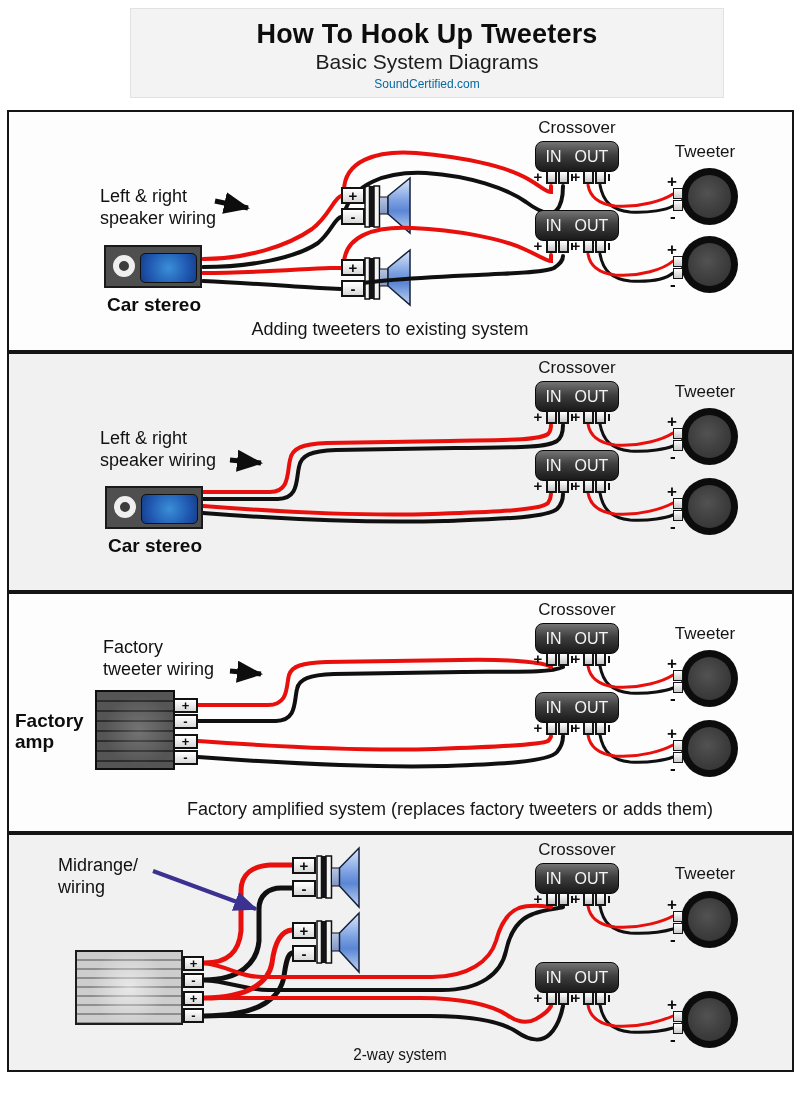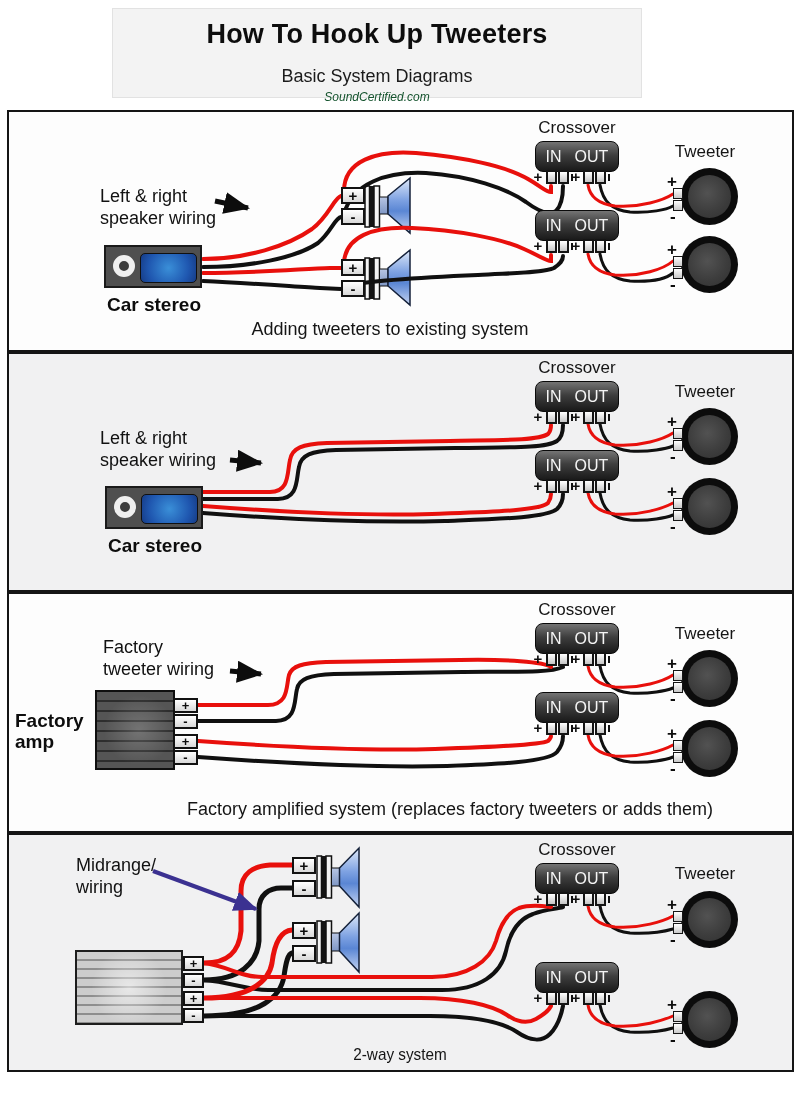--- a/index.html
+++ b/index.html
@@ -1,23 +1,23 @@
 <!DOCTYPE html>
 <html><head>
 <meta charset="utf-8">
 <style>
   html,body{margin:0;padding:0;background:#fff;}
   .page{position:relative;width:803px;height:1094px;background:#ffffff;
         font-family:"Liberation Sans",sans-serif;color:#151515;overflow:hidden;}
   
-  .header{position:absolute;left:112px;top:8px;width:530px;height:90px;
+  .header{position:absolute;left:130px;top:8px;width:594px;height:90px;
           background:#f3f3f3;border:1px solid #e2e2e2;text-align:center;box-sizing:border-box;}
   .header .title{font-size:27px;font-weight:bold;margin-top:10px;letter-spacing:.2px;color:#0d0d0d;}
-  .header .subtitle{font-size:18px;margin-top:16px;color:#1b1b1b;}
-  .header .site{font-size:12px;font-style:italic;margin-top:3px;color:#14532d;}
+  .header .subtitle{font-size:21px;margin-top:0;color:#1b1b1b;}
+  .header .site{font-size:12px;margin-top:3px;color:#0369a1;}
   
   .panel{position:absolute;left:7px;width:787px;border:2px solid #151515;box-sizing:border-box;z-index:0;}
   .p1{top:110px;height:242px;background:#fdfdfd;}
   .p2{top:352px;height:240px;background:#f1f1f2;}
   .p3{top:592px;height:241px;background:#fdfdfd;}
   .p4{top:833px;height:239px;background:#f1f1f2;}
   
   .wires{position:absolute;left:0;top:0;z-index:1;}
   .wire-b{fill:none;stroke:#101010;stroke-width:4;stroke-linecap:round;}
   .wire-r{fill:none;stroke:#e8100c;stroke-width:4;stroke-linecap:round;}
@@ -418,21 +418,21 @@
         <div class="twt-dome"></div>
       </div>
     <span class="twt-plus">+</span>
     <div class="twt-tab tt1"></div>
     <div class="twt-tab tt2"></div>
     <span class="twt-minus">-</span>
   </div>
 
   <div class="lbl cap" style="left:150px;top:799px;width:600px">Factory amplified system (replaces factory tweeters or adds them)</div>
 
-  <div class="lbl two-line" style="left:76px;top:854px">
+  <div class="lbl two-line" style="left:58px;top:854px">
     <div>Midrange/</div>
     <div>wiring</div>
   </div>
   <div class="aamp"></div>
   <div class="term amp4" style="left:183px;top:956px">
       <span>+</span>
     </div>
   <div class="term amp4" style="left:183px;top:973px">
       <span>-</span>
     </div>

